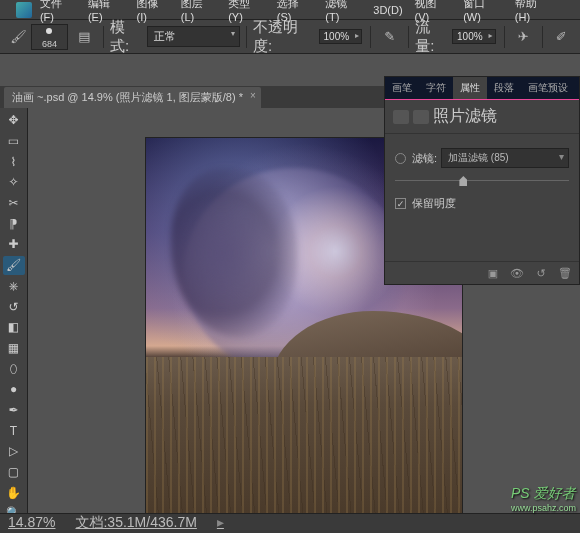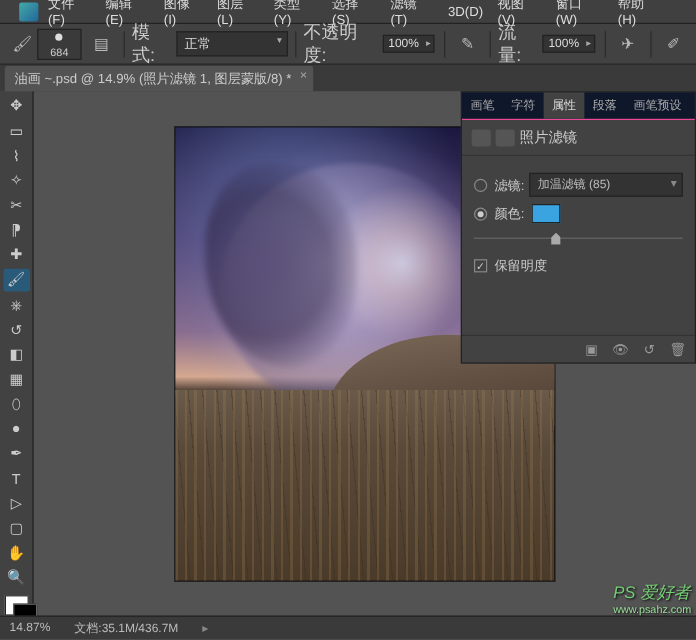--- a/index.html
+++ b/index.html
@@ -10,21 +10,21 @@
 .optbar { background: #424242; height: 34px; display: flex; align-items: center; padding: 0 6px; border-bottom: 1px solid #222; }
 .brush-pv { width: 38px; height: 26px; background: #3a3a3a; border: 1px solid #222; display: flex; align-items: flex-end; justify-content: center; font-size: 9px; color: #ccc; position: relative; margin-right: 4px; }
 .brush-pv::before { content: ""; position: absolute; top: 3px; width: 6px; height: 6px; border-radius: 50%; background: #ddd; }
 .sep { width: 1px; height: 22px; background: #2a2a2a; margin: 0 6px; }
 .lbl { color: #ccc; font-size: 15px; margin-right: 4px; }
 .dd { background: #333; color: #ddd; border: 1px solid #222; font-size: 11px; padding: 2px 16px 2px 6px; position: relative; }
 .dd::after { content: "▾"; position: absolute; right: 4px; font-size: 8px; color: #aaa; }
 .pct { background: #333; color: #ddd; border: 1px solid #222; font-size: 10px; padding: 1px 12px 1px 4px; position: relative; margin-right: 2px; }
 .pct::after { content: "▸"; position: absolute; right: 2px; font-size: 8px; color: #aaa; }
 .ico { width: 20px; height: 20px; color: #bbb; display: flex; align-items: center; justify-content: center; font-size: 13px; margin: 0 3px; }
-.tabbar { background: #3a3a3a; height: 22px; display: flex; align-items: flex-end; padding-left: 4px; }
+.tabbar { background: #3a3a3a; height: 22px; display: flex; align-items: flex-end; padding-left: 4px; margin-top: 32px; }
 .tab { background: #535353; color: #ccc; font-size: 11px; padding: 3px 18px 3px 8px; position: relative; border-radius: 2px 2px 0 0; }
 .tab .x { position: absolute; right: 5px; top: 3px; font-size: 10px; color: #aaa; }
 .work { display: flex; height: calc(100% - 96px); }
 .tools { width: 28px; background: #424242; border-right: 1px solid #222; display: flex; flex-direction: column; align-items: center; padding-top: 2px; }
 .tool { width: 22px; height: 22px; margin: 1px 0; display: flex; align-items: center; justify-content: center; color: #ccc; font-size: 12px; border-radius: 2px; }
 .tool.act { background: #2a5a7a; }
 .swatch { width: 20px; height: 20px; background: #fff; border: 1px solid #222; position: relative; margin-top: 4px; }
 .swatch::after { content: ""; position: absolute; left: 6px; top: 6px; width: 18px; height: 18px; background: #000; border: 1px solid #666; }
 .canvas-wrap { flex: 1; display: flex; align-items: center; justify-content: center; position: relative; }
 .canvas { width: 316px; height: 378px; background: #000; position: relative; overflow: hidden; box-shadow: 0 0 0 1px #222; }
@@ -42,38 +42,38 @@
 .ground::before { content: ""; position: absolute; inset: 0; background:
   repeating-linear-gradient(90deg, rgba(160,130,80,0.4) 0 2px, transparent 2px 8px),
   repeating-linear-gradient(85deg, rgba(60,45,30,0.5) 0 1px, transparent 1px 12px);
   opacity: 0.7;
 }
 .hill { position: absolute; right: -10%; top: 46%; width: 70%; height: 20%; background: linear-gradient(170deg, #7a6858, #4a3a2e); border-radius: 50% 60% 0 0 / 100% 100% 0 0; }
 .panel { position: absolute; right: 0; top: 76px; width: 196px; background: #424242; border: 1px solid #222; z-index: 10; }
 .p-tabs { display: flex; background: #0f172a; font-size: 10px; color: #aaa; border-bottom: 1px solid #ec4899; }
 .p-tab { padding: 4px 7px; }
 .p-tab.act { background: #424242; color: #ddd; }
-.p-head { display: flex; align-items: center; padding: 6px 8px; color: #ccc; font-size: 12px; border-bottom: 1px solid #333; }
+.p-head { display: flex; align-items: center; padding: 6px 8px; color: #ccc; font-size: 16px; border-bottom: 1px solid #333; }
 .p-head .hi { width: 16px; height: 14px; background: #555; margin-right: 4px; border-radius: 2px; }
 .p-body { padding: 8px 10px; color: #ccc; font-size: 11px; }
 .row { display: flex; align-items: center; margin: 6px 0; }
 .radio { width: 11px; height: 11px; border-radius: 50%; border: 1px solid #888; margin-right: 6px; display: flex; align-items: center; justify-content: center; }
 .radio.on::after { content: ""; width: 5px; height: 5px; border-radius: 50%; background: #ccc; }
 .filter-dd { flex: 1; background: #333; border: 1px solid #222; padding: 2px 6px; font-size: 10px; color: #bbb; margin-left: 4px; position: relative; }
 .filter-dd::after { content: "▾"; position: absolute; right: 4px; color: #888; }
 .swatch2 { width: 24px; height: 16px; background: #3aa4e0; border: 1px solid #222; margin-left: 6px; }
 .dens { display: flex; align-items: center; margin-top: 10px; }
 .dens input { width: 28px; background: #333; border: 1px solid #222; color: #ddd; font-size: 10px; padding: 1px 2px; text-align: right; margin-left: auto; }
 .slider { height: 14px; position: relative; margin: 2px 0 8px; }
 .slider::before { content: ""; position: absolute; left: 0; right: 0; top: 6px; height: 1px; background: #666; }
 .thumb { position: absolute; top: 2px; left: 37%; width: 8px; height: 10px; background: #aaa; clip-path: polygon(50% 0, 100% 40%, 100% 100%, 0 100%, 0 40%); }
 .cb { width: 11px; height: 11px; border: 1px solid #888; margin-right: 6px; display: flex; align-items: center; justify-content: center; font-size: 9px; color: #ccc; }
 .p-foot { display: flex; justify-content: flex-end; padding: 4px 6px; border-top: 1px solid #333; gap: 8px; margin-top: 36px; }
 .p-foot .fi { width: 16px; height: 14px; color: #999; font-size: 11px; display: flex; align-items: center; justify-content: center; }
-.status { position: absolute; bottom: 0; left: 0; right: 0; height: 20px; background: #3a3a3a; display: flex; align-items: center; padding: 0 8px; font-size: 10px; color: #bbb; border-top: 1px solid #222; }
+.status { position: absolute; bottom: 0; left: 0; right: 0; height: 20px; background: #3a3a3a; display: flex; padding: 0 8px; font-size: 14px; color: #bbb; border-top: 1px solid #222; text-decoration: underline; }
 .status span { margin-right: 20px; }
 .wm { position: absolute; right: 4px; bottom: 20px; color: #7c7; font-size: 14px; font-style: italic; text-shadow: 1px 1px 2px #000; }
 .wm small { display: block; font-size: 9px; color: #9d9; font-style: normal; }
 </style>
 </head>
 <body>
 
 <div class="menubar">
   <div class="logo"></div>
   <span>文件(F)</span>
@@ -165,25 +165,20 @@
     <div class="hi"></div>
     <div class="hi"></div>
     <span>照片滤镜</span>
   </div>
   <div class="p-body">
     <div class="row">
       <div class="radio"></div>
       <span>滤镜:</span>
       <div class="filter-dd">加温滤镜 (85)</div>
     </div>
-    <div class="row">
-      <div class="radio on"></div>
-      <span>颜色:</span>
-      <div class="swatch2"></div>
-    </div>
     <div class="slider">
         <div class="thumb"></div>
       </div>
     <div class="row">
       <div class="cb">✓</div>
       <span>保留明度</span>
     </div>
   </div>
   <div class="p-foot">
     <div class="fi">▣</div>

